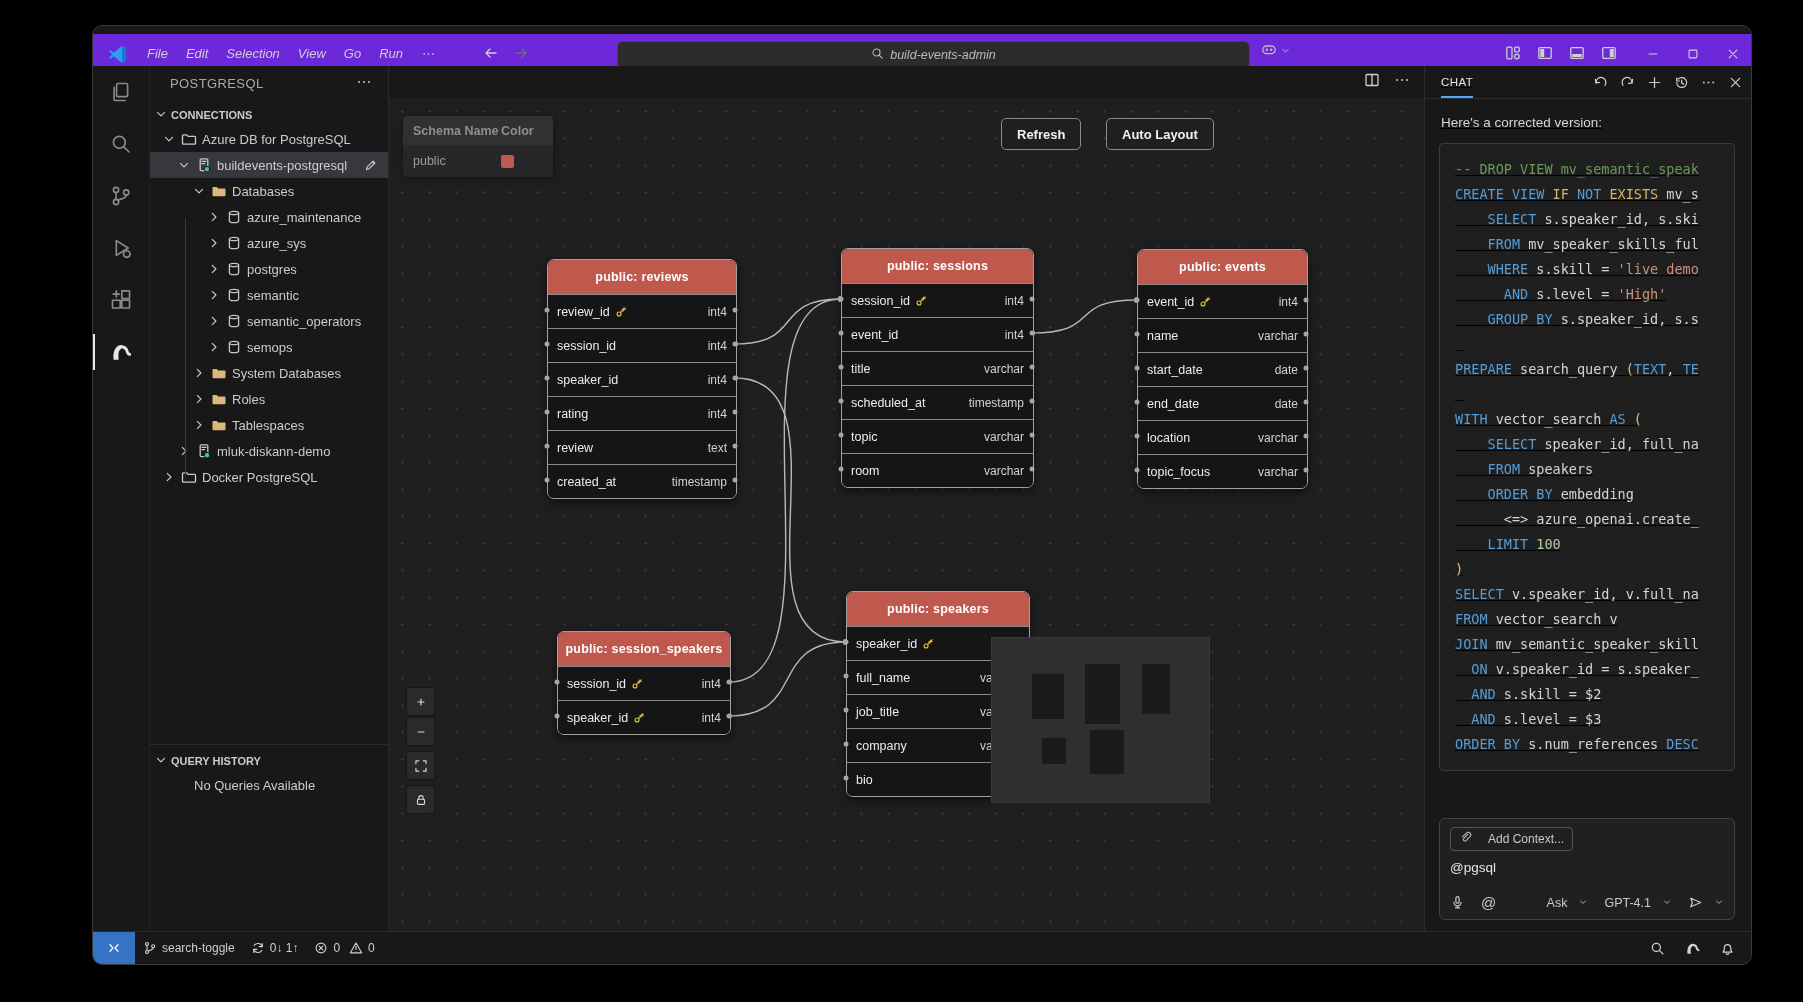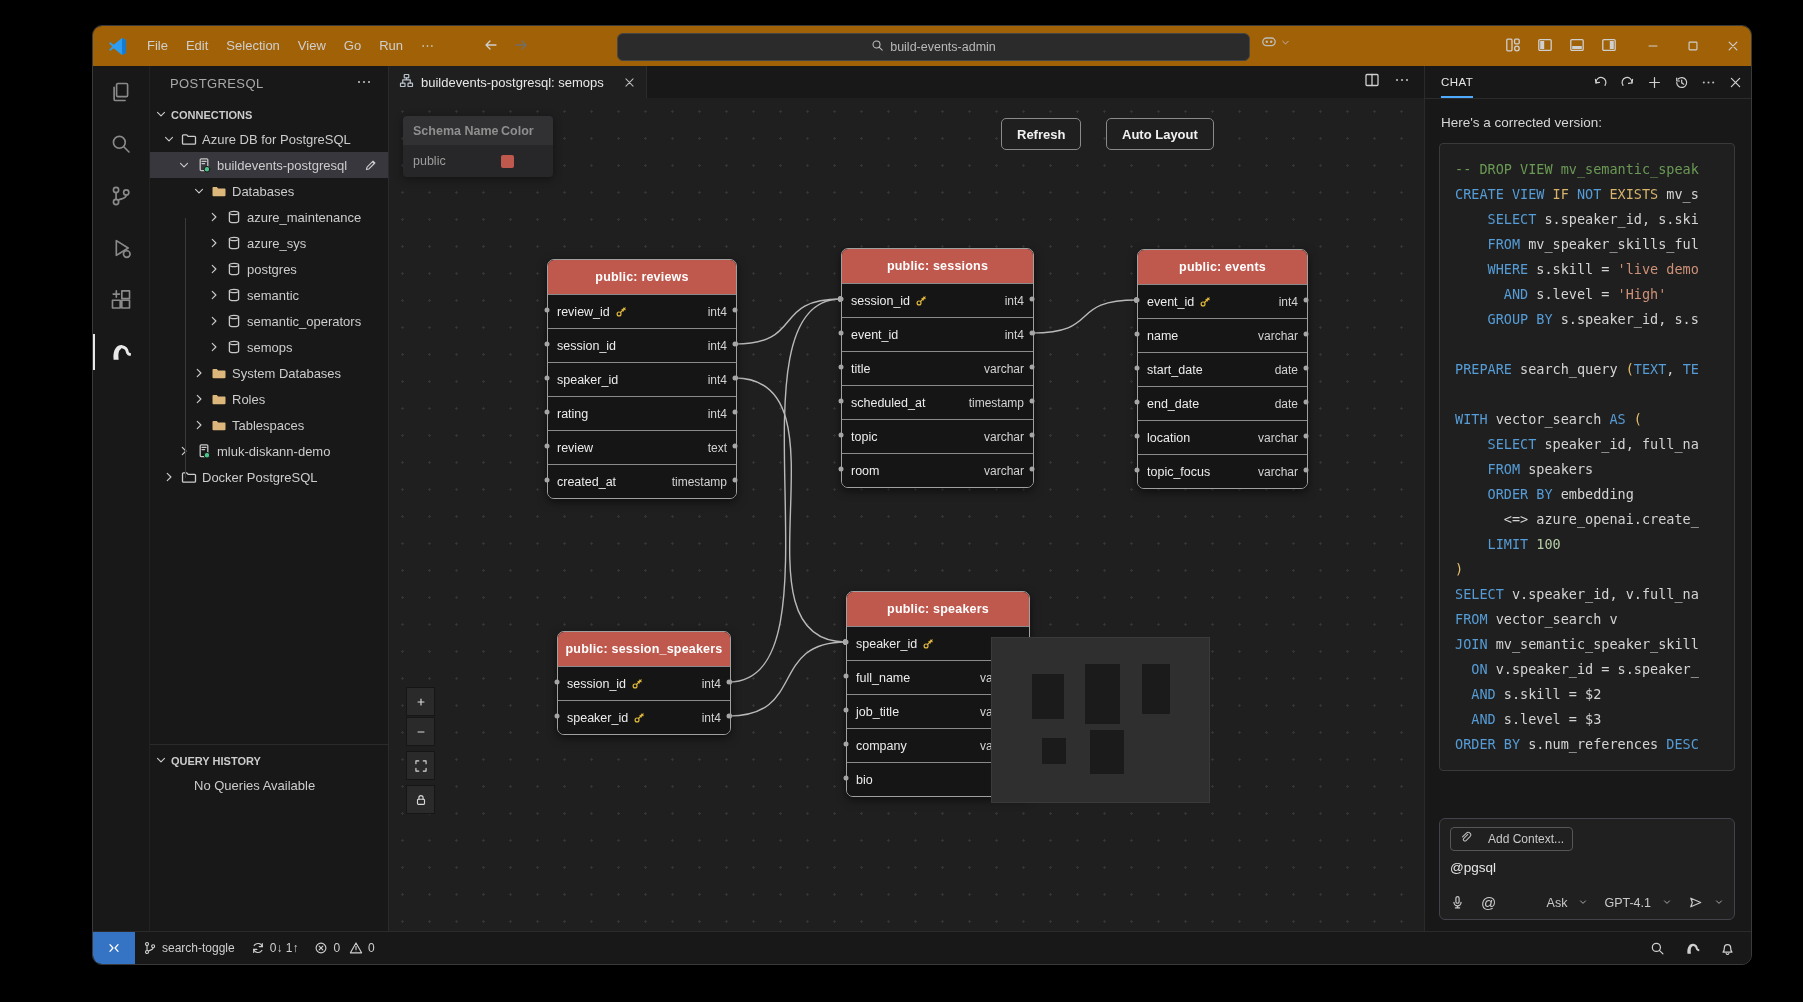--- a/index.html
+++ b/index.html
@@ -1,21 +1,21 @@
 <!DOCTYPE html>
 <html><head>
 <meta charset="utf-8">
 <style>
   html,body{margin:0;padding:0;background:#000;width:1803px;height:1002px;overflow:hidden;
     font-family:"Liberation Sans",sans-serif;-webkit-font-smoothing:antialiased;}
   #window{position:absolute;left:92px;top:25px;width:1660px;height:940px;background:#181818;
     border-radius:10px;border:1px solid #3a3a3a;box-sizing:border-box;overflow:hidden;}
   
-  #titlebar{position:absolute;left:0;top:0;right:0;height:40px;display:flex;align-items:center;
-    color:#cfcfcf;font-size:13px;border-bottom:1px solid #2b2b2b;background:#a16207;}
+  #titlebar{position:absolute;left:0;top:8px;right:0;height:40px;display:flex;align-items:center;
+    color:#cfcfcf;font-size:13px;border-bottom:1px solid #2b2b2b;background:#6d28d9;font-style:italic;}
   #logo{margin:0 10px 0 14px;display:flex;align-items:center;}
   .menu-item{padding:0 9px;height:26px;line-height:26px;border-radius:5px;cursor:default;}
   .navarrows{position:absolute;left:390px;top:0;height:40px;display:flex;align-items:center;gap:14px;}
   #tb-search{position:absolute;left:524px;top:7px;width:631px;height:26px;background:#2b2b2b;
     border:1px solid #454545;border-radius:6px;display:flex;align-items:center;justify-content:center;
     gap:6px;color:#b9b9b9;font-size:12.5px;}
   #tb-copilot{position:absolute;left:1168px;top:8px;display:flex;align-items:center;gap:3px;}
   #tb-layouts{position:absolute;left:1412px;top:0;height:40px;display:flex;align-items:center;gap:16px;}
   #tb-winctrl{position:absolute;left:1540px;top:0;height:40px;display:flex;}
   .wc{width:40px;height:40px;display:flex;align-items:center;justify-content:center;color:#cfcfcf;}
@@ -68,21 +68,21 @@
     border-radius:5px;color:#f0f0f0;font-weight:bold;font-size:13px;display:flex;align-items:center;z-index:4;}
   #zoomctrl{position:absolute;left:17px;top:589px;display:flex;flex-direction:column;z-index:4;}
   .zbtn{width:27px;height:27px;background:#2a2a2a;border:1px solid #161616;display:flex;align-items:center;
     justify-content:center;margin-bottom:1px;}
   .zbtn.gap{margin-top:4px;}
   #minimap{position:absolute;left:602px;top:539px;width:217px;height:164px;background:#2f2f2f;
     border:1px solid #3a3a3a;z-index:4;}
   .mb{position:absolute;background:#1b1b1b;}
   
   #chat{position:absolute;left:1331px;top:40px;width:329px;bottom:32px;background:#181818;
-    border-left:1px solid #2b2b2b;box-sizing:border-box;}
+    border-left:1px solid #2b2b2b;box-sizing:border-box;text-decoration:underline;}
   #chat-head{height:32px;border-bottom:1px solid #2b2b2b;display:flex;align-items:center;}
   #chat-tab{position:relative;height:32px;display:flex;align-items:center;margin-left:16px;
     font-size:11.5px;letter-spacing:.4px;color:#e7e7e7;}
   #chat-tab::after{content:"";position:absolute;left:0;right:0;bottom:0;height:2px;background:#4daafc;}
   #chat-icons{margin-left:auto;margin-right:10px;display:flex;gap:12px;align-items:center;}
   .hic{display:flex;}
   #chat-intro{margin:16px 16px 13px 16px;font-size:13.5px;color:#d6d6d6;}
   #code{margin-left:14px;width:296px;box-sizing:border-box;background:#1f1f1f;border:1px solid #3a3a3a;
     border-radius:4px;padding:13px 0 13px 15px;font-family:"DejaVu Sans Mono",monospace;font-size:13.5px;
     line-height:25px;white-space:pre;overflow:hidden;}
@@ -489,38 +489,20 @@
             <g fill="none" stroke="#cccccc" stroke-width="1.3" stroke-linecap="round" stroke-linejoin="round">
               <path d="M4 6.2l4 4 4-4"></path>
             </g>
           </svg></span>
       <span>QUERY HISTORY</span>
     </div>
     <div id="qh-empty">No Queries Available</div>
   </div>
 
   <div id="tabbar">
-    <div id="tab">
-      <span id="tab-ic"><svg viewBox="0 0 16 16" width="15" height="15">
-            <g fill="none" stroke="#b9c2cb" stroke-width="1.3" stroke-linecap="round" stroke-linejoin="round">
-              <rect x="5.6" y="1.6" width="4.8" height="3.6" rx=".6"></rect>
-              <rect x="1.6" y="10.8" width="4.8" height="3.6" rx=".6"></rect>
-              <rect x="9.6" y="10.8" width="4.8" height="3.6" rx=".6"></rect>
-              <path d="M8 5.2v2.2M4 10.8V7.4h8v3.4"></path>
-            </g>
-          </svg></span>
-      <span>buildevents-postgresql: semops</span>
-      <span class="tclose" id="tab-close">
-          <svg viewBox="0 0 16 16" width="13" height="13">
-            <g fill="none" stroke="#bdbdbd" stroke-width="1.3" stroke-linecap="round" stroke-linejoin="round">
-              <path d="M3.6 3.6l8.8 8.8M12.4 3.6l-8.8 8.8"></path>
-            </g>
-          </svg>
-        </span>
-    </div>
     <div id="tab-actions">
         <span><svg viewBox="0 0 16 16" width="16" height="16">
             <g fill="none" stroke="#cfcfcf" stroke-width="1.3" stroke-linecap="round" stroke-linejoin="round">
               <rect x="2" y="2.5" width="12" height="11" rx="1"></rect>
               <path d="M8 2.5v11"></path>
             </g>
           </svg></span>
         <span><svg viewBox="0 0 16 16" width="16" height="16">
             <g fill="none" stroke="#bdbdbd" stroke-width="1.3" stroke-linecap="round" stroke-linejoin="round">
               <circle cx="3" cy="8" r="1.1" fill="#bdbdbd" stroke="none"></circle>

